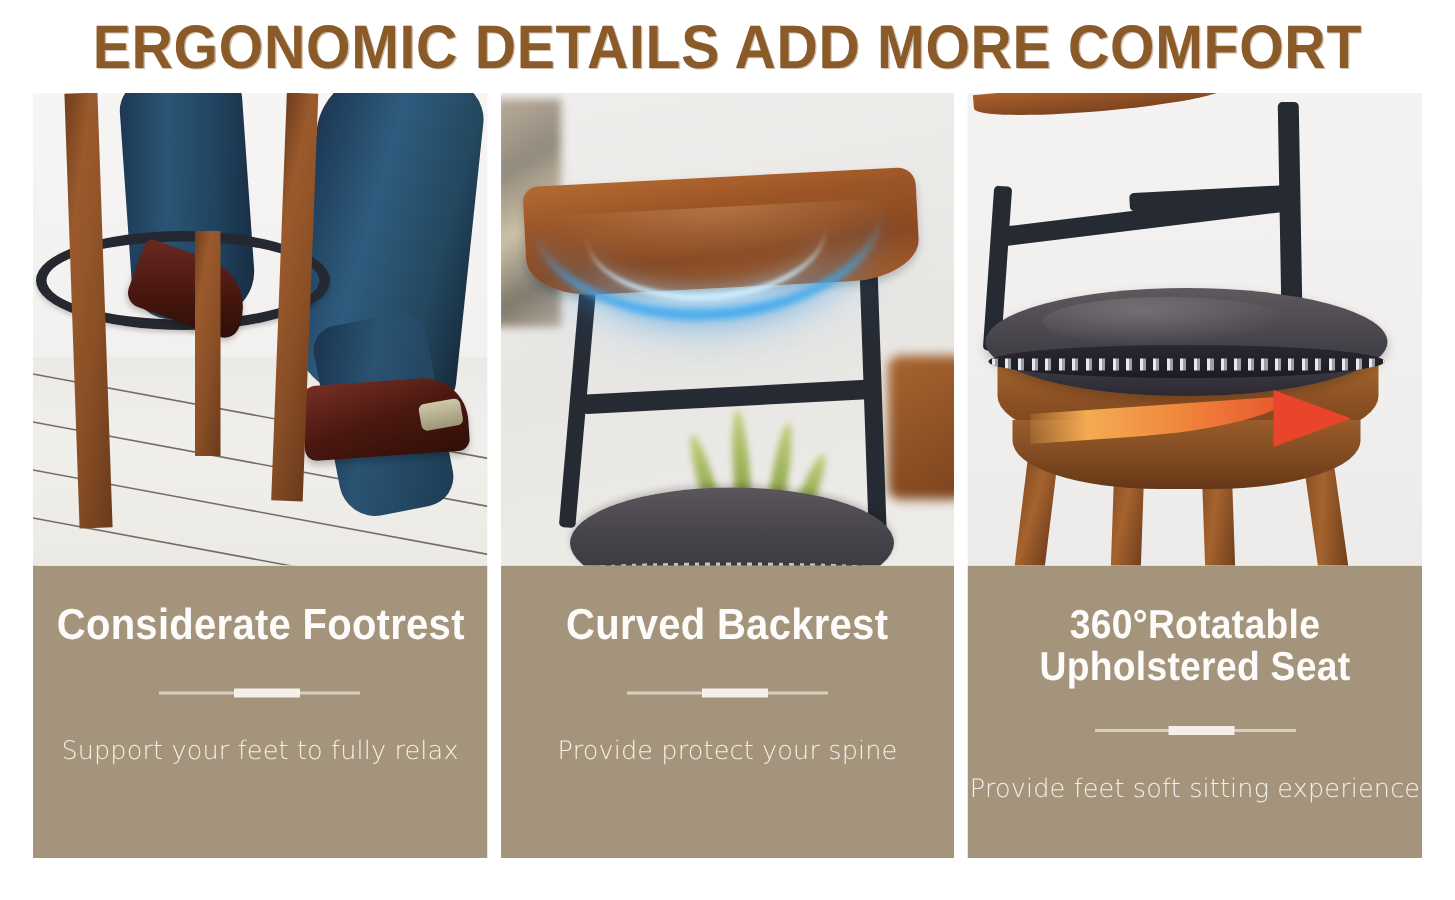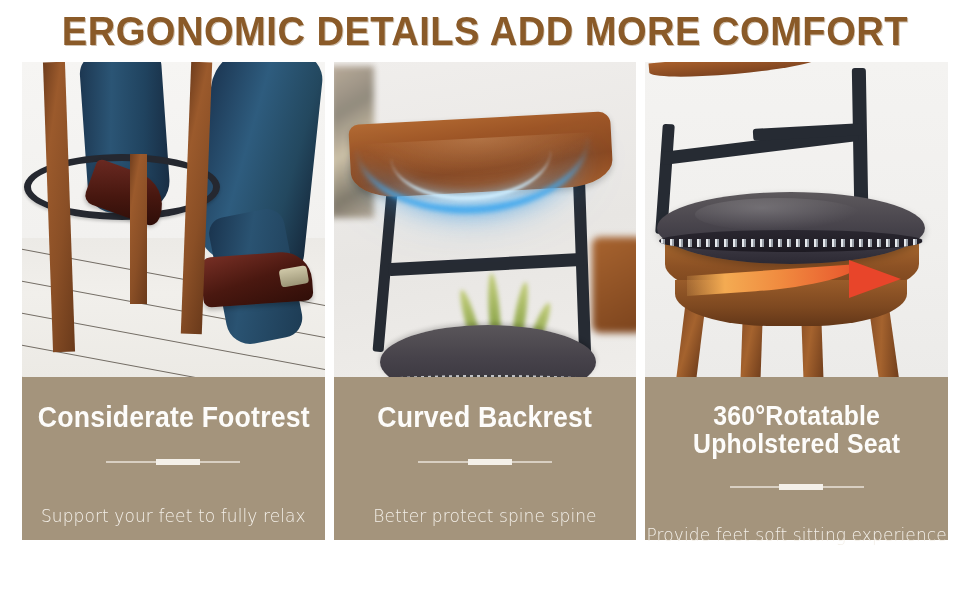--- a/index.html
+++ b/index.html
@@ -50,21 +50,21 @@
     height: 510px;
     overflow: hidden;
   }
   .card-photo {
     position: relative;
     height: 315px;
     overflow: hidden;
     background: #f2f1ef;
   }
   .card-panel {
-    height: 163px;
+    height: 195px;
     background: #a4947c;
     display: flex;
     flex-direction: column;
     align-items: center;
     box-sizing: border-box;
     padding-top: 26px;
   }
   .panel-title {
     font-family: "Liberation Sans Narrow", "Liberation Sans", sans-serif;
     font-weight: bold;
@@ -94,21 +94,21 @@
   }
   .panel-divider .nub {
     position: absolute;
     top: 0;
     left: 37%;
     width: 33%;
     height: 6px;
     background: #f4f0e9;
   }
   .panel-sub {
-    margin-top: 41px;
+    margin-top: 26px;
     font-family: "DejaVu Sans", sans-serif;
     font-weight: 300;
     font-size: 17px;
     color: #f3efe8;
     text-align: center;
     letter-spacing: 0.1px;
     white-space: nowrap;
   }
   .panel-title.two-line { font-size: 27px; }
 
@@ -410,21 +410,21 @@
       <div class="p2-glow2"></div>
       <div class="p2-seat"></div>
       <div class="p2-studs"></div>
     </div>
     <div class="card-panel">
       <div class="panel-title">Curved Backrest</div>
       <div class="panel-divider">
         <div class="line"></div>
         <div class="nub"></div>
       </div>
-      <div class="panel-sub">Better protect spine spine</div>
+      <div class="panel-sub">Provide protect your spine</div>
     </div>
   </div>
 
   <div class="feature-card">
     <div class="card-photo">
       <div class="p3-bg"></div>
       <div class="p3-topwood"></div>
       <div class="p3-frame fl"></div>
       <div class="p3-frame fr"></div>
       <div class="p3-frame r1"></div>

